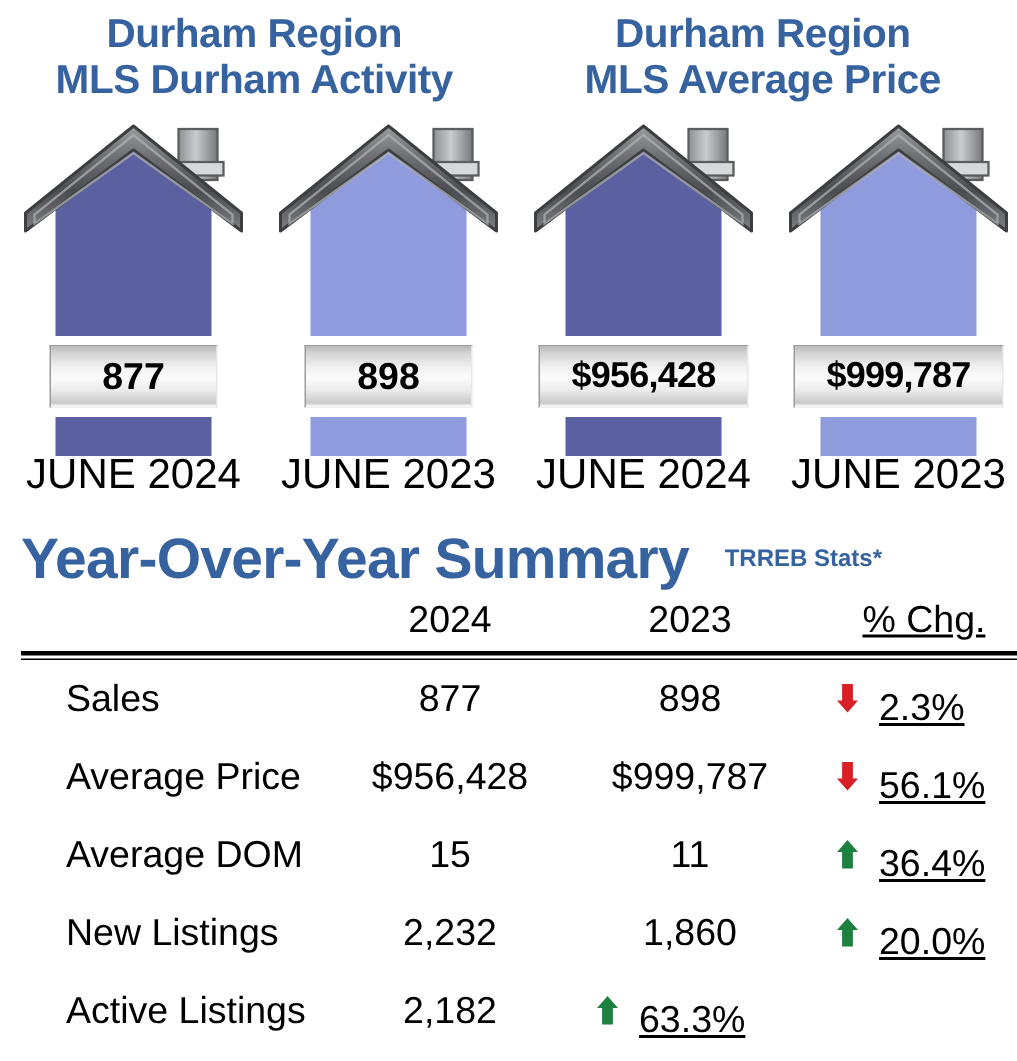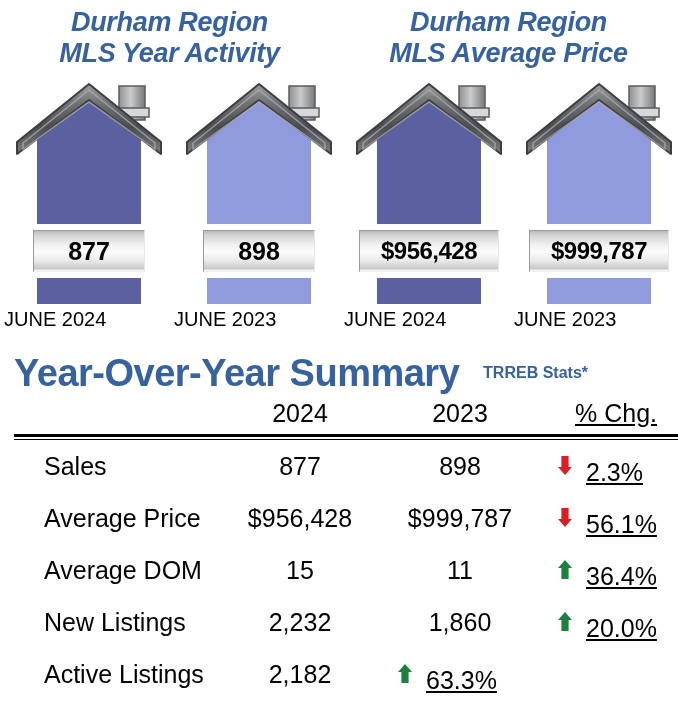--- a/index.html
+++ b/index.html
@@ -28,21 +28,21 @@
     width: 339px;
     text-align: center;
     color: #36629f;
     font-weight: bold;
     font-size: 27px;
     line-height: 31px;
     padding-top: 7px;
     letter-spacing: -0.3px;
     box-sizing: border-box;
   }
-  .panel-title .ln { display: block; white-space: nowrap; font-style: italic; }
+  .panel-title .ln { display: block; white-space: nowrap; }
 
   
   .houses-row {
     position: absolute;
     top: 72px; left: 0;
     width: 678px;
     height: 272px;
   }
   .house-cell {
     position: absolute;
@@ -120,25 +120,25 @@
     align-items: center;
     justify-content: center;
   }
   .sign.small { width: 124px; top: 152px; }
   .sign.small .sign-inner { height: 42px; font-size: 25px; }
   .sign.wide  { width: 152px; top: 152px; }
   .sign.wide  .sign-inner { height: 42px; font-size: 24px; letter-spacing: -0.5px; }
 
   .house-caption {
     position: absolute;
-    top: 236px;
+    top: 228px;
     left: 0;
     width: 170px;
-    text-align: left;
-    font-size: 20px;
+    text-align: center;
+    font-size: 28px;
     color: #000000;
     font-family: "Liberation Sans", sans-serif;
     white-space: nowrap;
   }
 
   
   .summary-head {
     position: absolute;
     top: 352px;
     left: 0;
@@ -220,21 +220,21 @@
     flex: 0 0 34px;
   }
   .pct { font-size: 25px; padding-left: 4px; margin-top: 12px; }
 </style>
 </head>
 <body>
 
 <div class="titles-row">
   <div class="panel-title">
     <span class="ln">Durham Region</span>
-    <span class="ln">MLS Year Activity</span>
+    <span class="ln">MLS Durham Activity</span>
   </div>
   <div class="panel-title">
     <span class="ln">Durham Region</span>
     <span class="ln">MLS Average Price</span>
   </div>
 </div>
 
 <div class="houses-row">
 
   <div class="house-cell c0">

